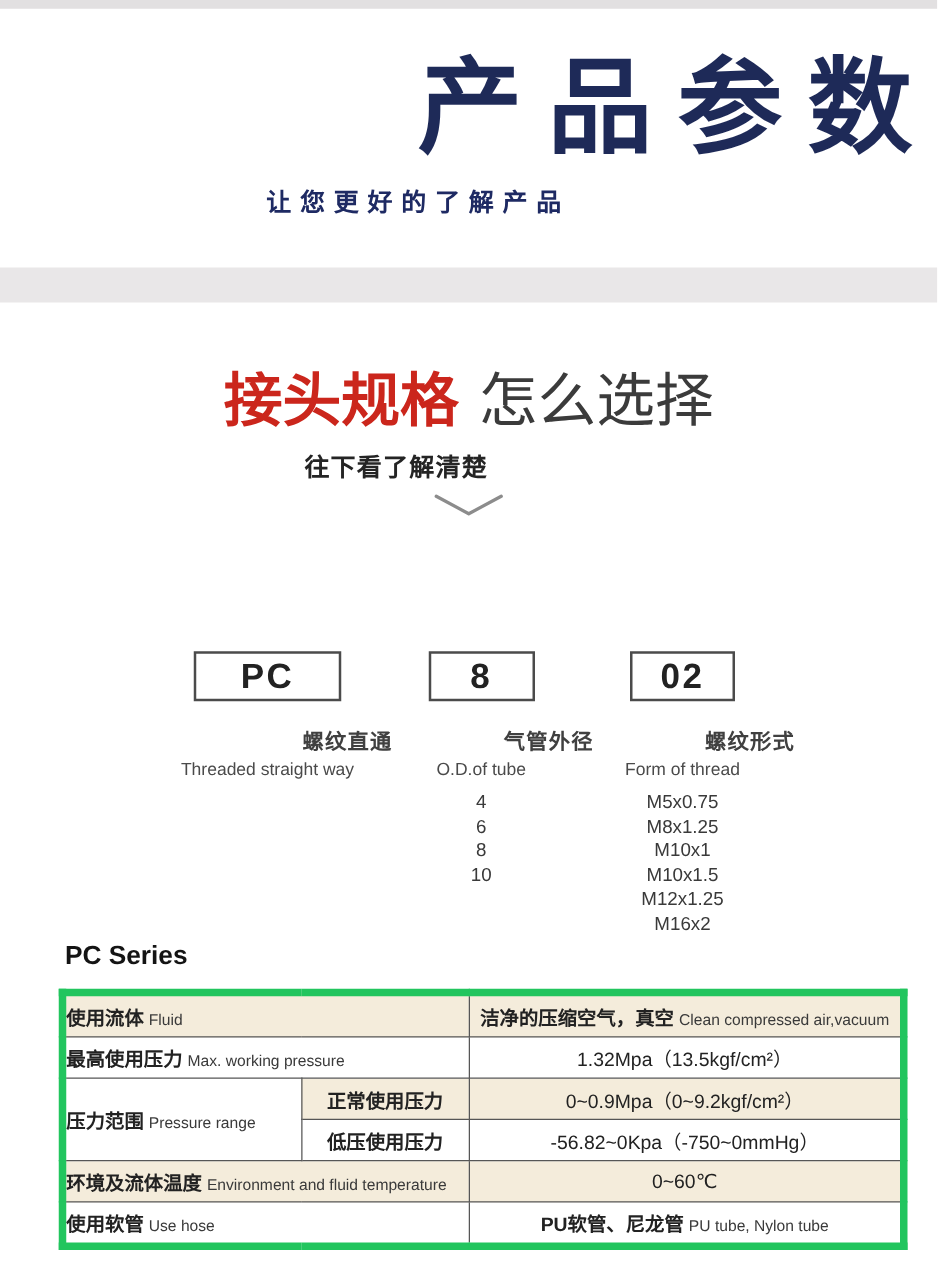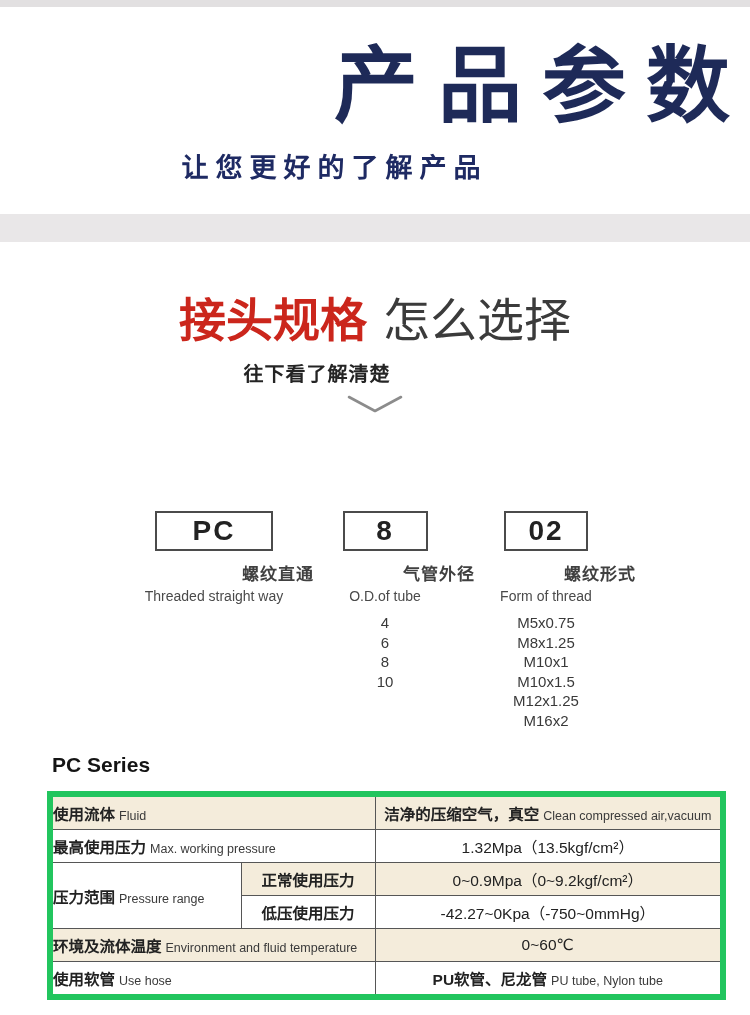--- a/index.html
+++ b/index.html
@@ -12,38 +12,38 @@
   
   .top-bar{position:absolute;left:0;top:0;width:750px;height:7px;background:#e2e0e1;}
   
   .main-title{
     position:absolute;left:0;top:42px;width:750px;text-align:right;
     font-size:84px;line-height:1.06;font-weight:900;color:#1e2a58;
     letter-spacing:20px;text-indent:20px;
   }
   .sub-title{
     position:absolute;left:0;top:146px;width:662px;text-align:center;
-    font-size:27px;font-weight:700;color:#1e2a63;letter-spacing:7px;text-indent:7px;
+    font-size:20px;font-weight:700;color:#1e2a63;letter-spacing:7px;text-indent:7px;
   }
   .gray-band{position:absolute;left:0;top:214px;width:750px;height:28px;background:#e9e7e8;}
   
   .sec-title{
     position:absolute;left:0;top:295px;width:750px;text-align:center;
     font-size:47px;line-height:52px;font-weight:400;color:#3b3b3b;white-space:nowrap;
   }
   .sec-title .red{font-weight:900;color:#cb261c;margin-right:16px;}
   .sec-hint{
     position:absolute;left:0;top:358px;width:634px;text-align:center;
     font-size:20px;font-weight:700;color:#242424;letter-spacing:1px;
   }
   .chevron-wrap{position:absolute;left:347px;top:394px;width:56px;height:22px;}
   
   .spec-col{position:absolute;top:503px;text-align:center;}
   .spec-col .code-box{
-    margin:8px auto;height:36px;border:2px solid #4b4b4b;background:#fff;
+    margin:18px auto;height:36px;border:2px solid #4b4b4b;background:#fff;
     font-size:28px;font-weight:700;color:#222;line-height:36px;letter-spacing:2px;
   }
   .spec-col .cn{margin-top:9px;font-size:17px;font-weight:700;color:#404040;letter-spacing:1px;text-align:right;}
   .spec-col .en{margin-top:3px;font-size:14px;color:#4a4a4a;}
   .spec-col .opts{margin-top:9px;font-size:15px;color:#3a3a3a;line-height:19.6px;}
   .col-1{left:114px;width:200px;}
   .col-2{left:295px;width:180px;}
   .col-3{left:456px;width:180px;}
   .col-1 .code-box{width:114px;}
   .col-2 .code-box{width:81px;}
@@ -148,21 +148,21 @@
       </tr>
       <tr>
         <td class="label white-cell" rowspan="2">
           <span class="t-cn">压力范围</span><span class="t-en">Pressure range</span>
         </td>
         <td class="sub beige">正常使用压力</td>
         <td class="value beige">0~0.9Mpa（0~9.2kgf/cm²）</td>
       </tr>
       <tr>
         <td class="sub">低压使用压力</td>
-        <td class="value">-42.27~0Kpa（-750~0mmHg）</td>
+        <td class="value">-56.82~0Kpa（-750~0mmHg）</td>
       </tr>
       <tr>
         <td class="label beige" colspan="2">
           <span class="t-cn">环境及流体温度</span><span class="t-en">Environment and fluid temperature</span>
         </td>
         <td class="value beige">0~60℃</td>
       </tr>
       <tr>
         <td class="label" colspan="2">
           <span class="t-cn">使用软管</span><span class="t-en">Use hose</span>

